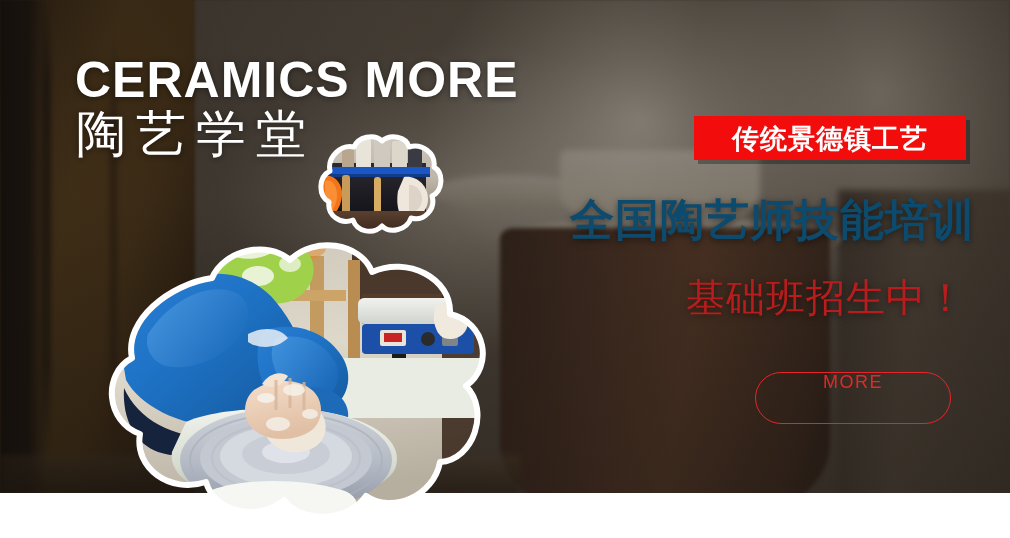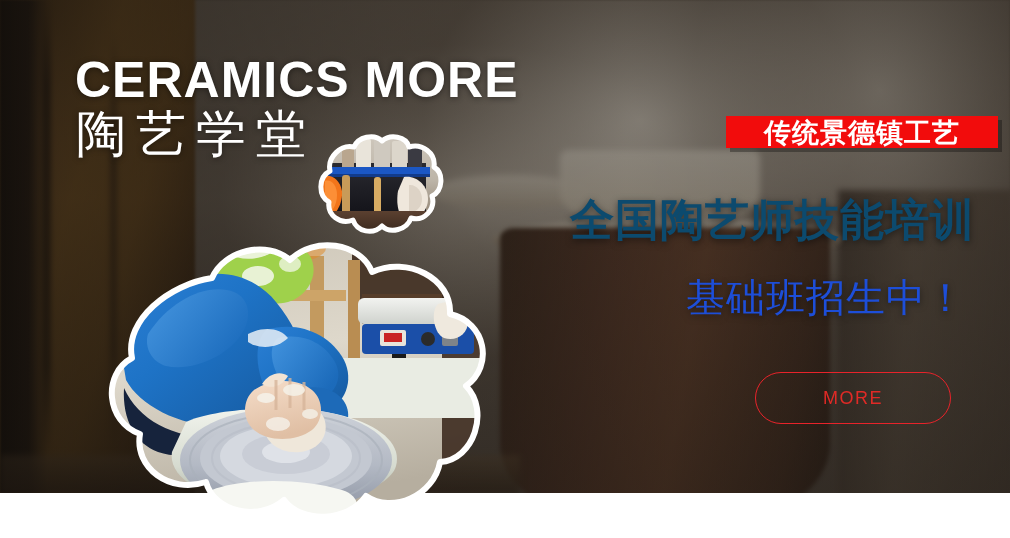--- a/index.html
+++ b/index.html
@@ -129,56 +129,56 @@
 
   
   .cloud{ position:absolute; }
   .cloud svg{ display:block; }
 
   .cloud-small{ left:312px; top:133px; width:132px; height:104px; }
   .cloud-big{   left:62px;  top:238px; width:470px; height:278px; }
 
   
   .tag-ribbon{
-    position:absolute; left:694px; top:116px; width:272px; height:32px;
+    position:absolute; left:694px; top:116px; width:272px; height:44px;
     background:#f20c0c;
     box-shadow:4px 4px 0 rgba(0,0,0,.30);
-    display:flex; align-items:center; justify-content:center;margin-left:32px;
+    display:flex; align-items:center; justify-content:center;
   }
   .tag-ribbon span{
     font-size:27px; line-height:27px; font-weight:bold; color:#ffffff;
     letter-spacing:1px;
     font-family:"DejaVu Sans","Liberation Sans",sans-serif;
     white-space:nowrap;
   }
 
   .headline{
     position:absolute; left:570px; top:197px; width:396px;
     text-align:right;
     font-size:44px; line-height:46px; font-weight:bold; color:#0c4a6e;
     letter-spacing:1px;
     font-family:"DejaVu Sans","Liberation Sans",sans-serif;
     text-shadow:0 2px 7px rgba(0,0,0,.5);
     white-space:nowrap;
   }
   .subline{
     position:absolute; left:570px; top:275px; width:396px;
     text-align:right;
-    font-size:39px; line-height:46px; font-weight:400; color:#1d4ed8;
+    font-size:39px; line-height:46px; font-weight:400; color:#b91c1c;
     letter-spacing:1px;
     font-family:"DejaVu Sans","Liberation Sans",sans-serif;
     text-shadow:0 2px 7px rgba(0,0,0,.5);
     white-space:nowrap;
   }
 
   .more-btn{
     position:absolute; left:755px; top:372px; width:196px; height:52px;
     border:1.6px solid #e8232a; border-radius:26px;
     background:transparent;
-    display:flex; align-items:center; justify-content:center;
+    display:flex; align-items:flex-start; justify-content:center;
     cursor:pointer;
   }
   .more-btn span{
     font-size:18px; line-height:18px; letter-spacing:1.5px;
     color:#e02a26; font-weight:400;
     font-family:"Liberation Sans","DejaVu Sans",sans-serif;
   }
 </style>
 </head>
 <body>

